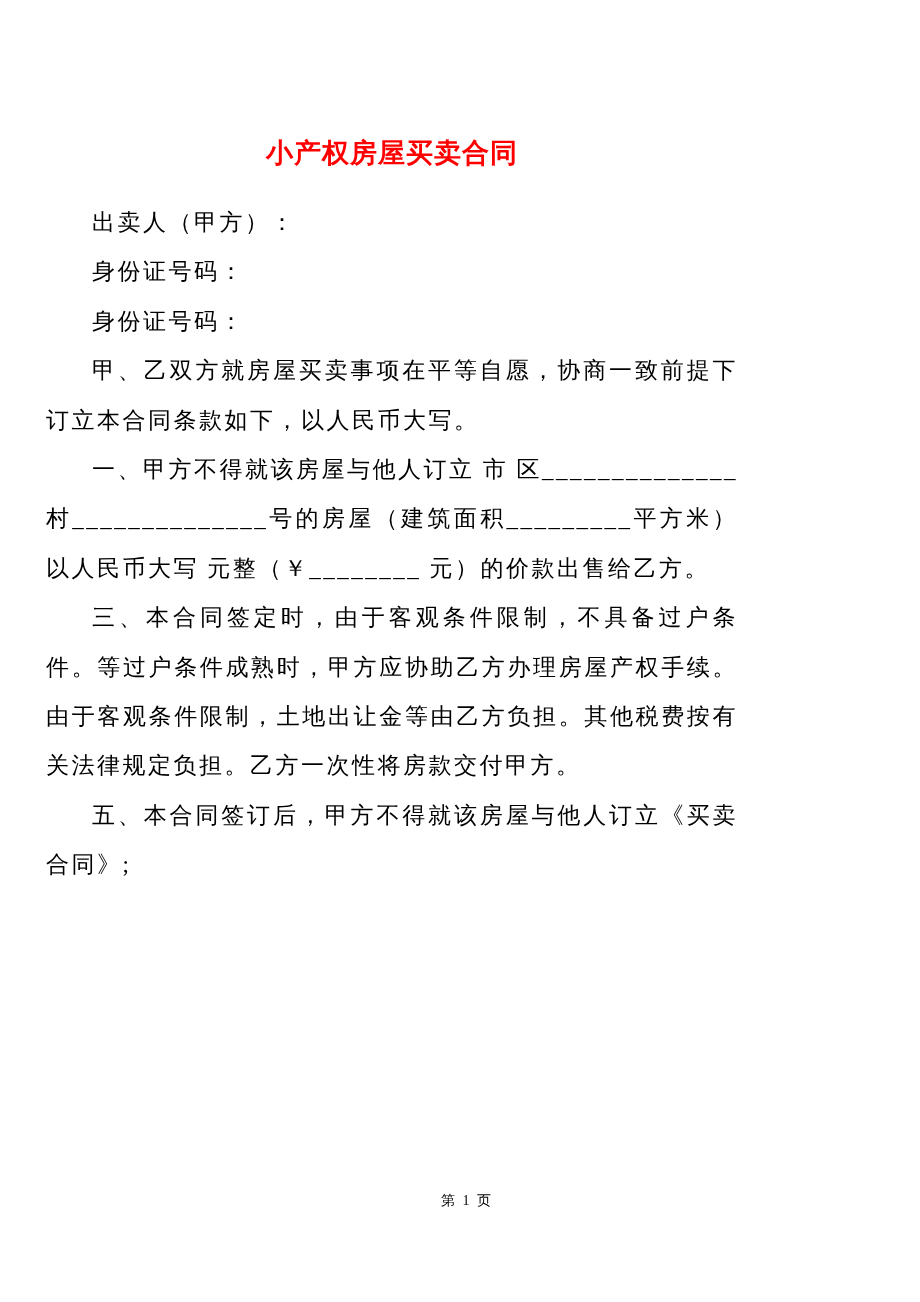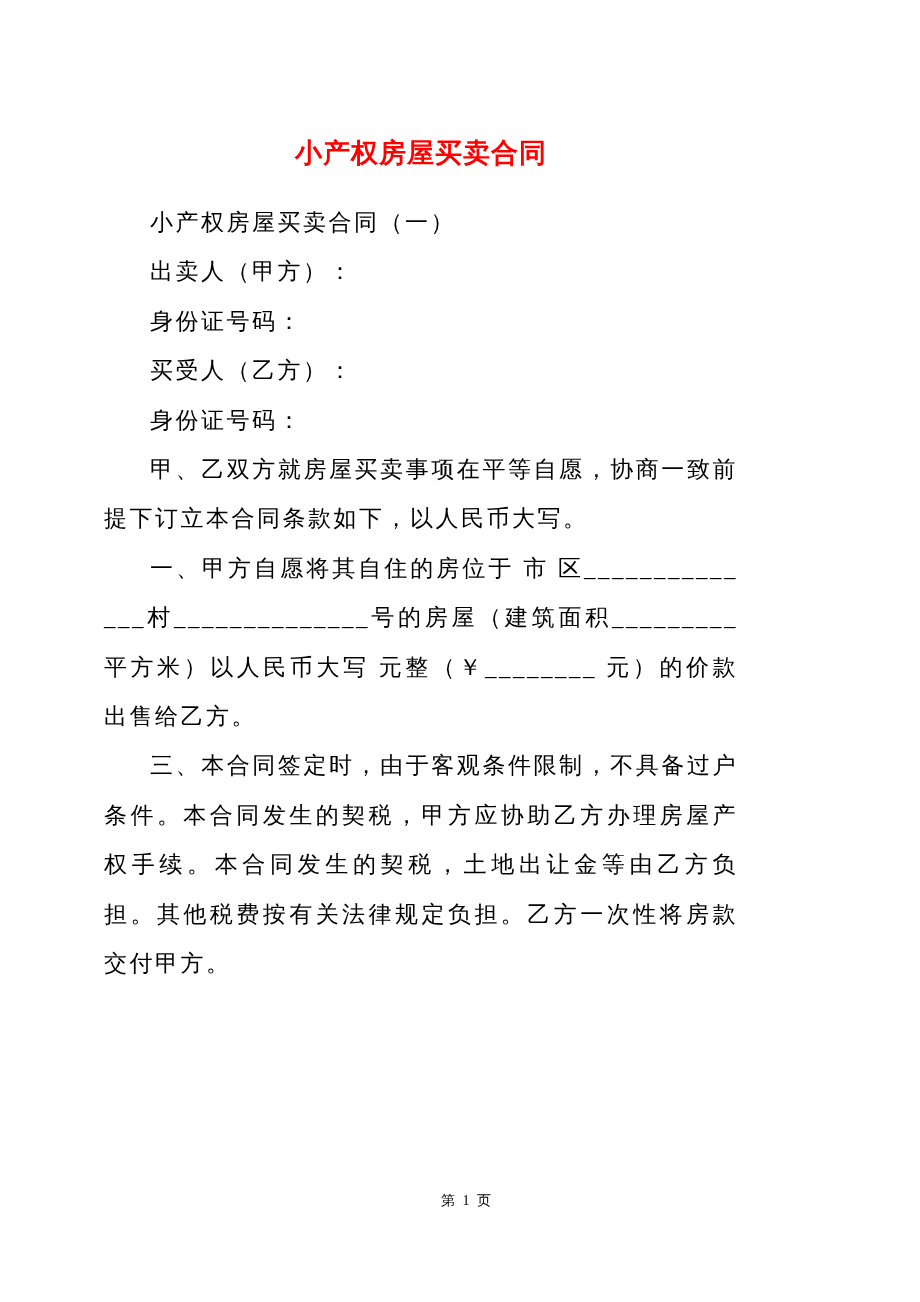--- a/index.html
+++ b/index.html
@@ -13,21 +13,21 @@
     position: relative;
     overflow: hidden;
     font-family: "Liberation Serif", "DejaVu Serif", serif;
     color: #000000;
   }
   .page {
     position: relative;
     width: 848px;
     height: 1302px;
     box-sizing: border-box;
-    padding: 0 110px 0 104px;
+    padding: 0 110px 0 46px;
   }
   .doc-title {
     margin: 0;
     padding-top: 136px;
     text-align: center;
     font-family: "Liberation Sans", "DejaVu Sans", sans-serif;
     font-weight: bold;
     font-size: 27px;
     line-height: 34px;
     letter-spacing: 1px;
@@ -57,25 +57,24 @@
   }
 </style>
 </head>
 <body>
 
 <div class="page">
 
   <h1 class="doc-title" style="color: rgb(255, 0, 0);">小产权房屋买卖合同</h1>
 
   <div class="content">
-    <p>小产权房屋买卖合同（一）</p>
     <p>出卖人（甲方）：</p>
     <p>身份证号码：</p>
-    <p>买受人（乙方）：</p>
     <p>身份证号码：</p>
     <p>甲、乙双方就房屋买卖事项在平等自愿，协商一致前提下订立本合同条款如下，以人民币大写。</p>
-    <p>一、甲方自愿将其自住的房位于 市 区______________村______________号的房屋（建筑面积_________平方米）以人民币大写 元整（￥________  元）的价款出售给乙方。</p>
-    <p>三、本合同签定时，由于客观条件限制，不具备过户条件。本合同发生的契税，甲方应协助乙方办理房屋产权手续。本合同发生的契税，土地出让金等由乙方负担。其他税费按有关法律规定负担。乙方一次性将房款交付甲方。</p>
+    <p>一、甲方不得就该房屋与他人订立 市 区______________村______________号的房屋（建筑面积_________平方米）以人民币大写 元整（￥________  元）的价款出售给乙方。</p>
+    <p>三、本合同签定时，由于客观条件限制，不具备过户条件。等过户条件成熟时，甲方应协助乙方办理房屋产权手续。由于客观条件限制，土地出让金等由乙方负担。其他税费按有关法律规定负担。乙方一次性将房款交付甲方。</p>
+    <p>五、本合同签订后，甲方不得就该房屋与他人订立《买卖合同》;</p>
   </div>
 
   <div class="page-footer">第 1 页</div>
 
 </div>
 
 </body></html>

